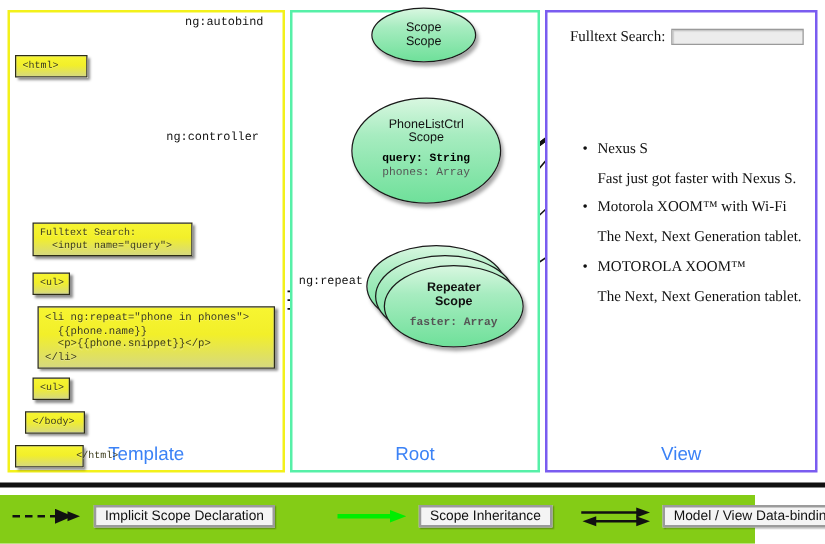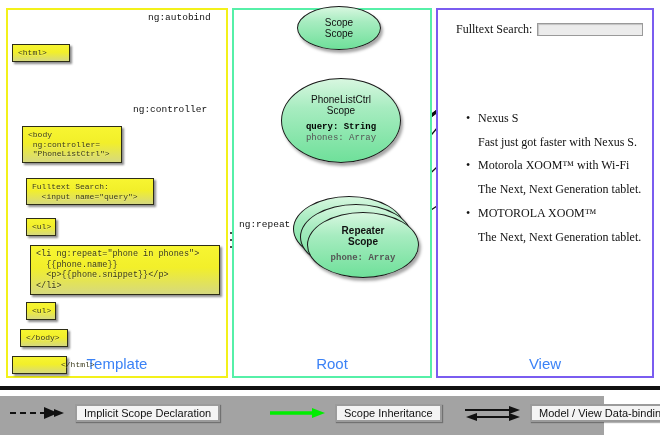--- a/index.html
+++ b/index.html
@@ -78,21 +78,21 @@
     border:1px solid #9a9a9a;background:#ececec;
     box-shadow:inset 1px 1px 1px rgba(0,0,0,0.18);
   }
   .phone-item{position:absolute;left:28px;font-size:12px;font-family:Liberation Serif, serif;margin-top:27px;}
   .phone-name{white-space:nowrap;}
   .phone-name .bullet{display:inline-block;width:12px;}
   .phone-snip{margin-left:12px;white-space:nowrap;}
 
   
   .legend-divider{position:absolute;left:0;top:386px;width:660px;height:4px;background:#111;}
-  .legend{position:absolute;left:0;top:396px;width:604px;height:39px;background:#a3a3a3;}
+  .legend{position:absolute;left:0;top:396px;width:604px;height:39px;background:#84cc16;}
   .legend-item{position:absolute;display:flex;align-items:center;}
   .legend-box{
     border:2px solid #9b9b9b;background:#f4f4f4;
     padding:1px 7px;font-size:11px;color:#111;
     font-family:"Liberation Sans", sans-serif;white-space:nowrap;
     box-shadow:1px 1px 1px rgba(0,0,0,0.3);
   }
   .legend-icon{width:60px;height:18px;margin-right:7px;}
   svg{display:block;overflow:visible;}
 </style>
@@ -138,23 +138,20 @@
     <line x1="330" y1="255" x2="470" y2="89" stroke="#111" stroke-width="1.3" marker-end="url(#mk-thin)"></line>
     <line x1="336" y1="262" x2="470" y2="136" stroke="#111" stroke-width="1.3" marker-end="url(#mk-thin)"></line>
     <line x1="344" y1="268" x2="470" y2="184" stroke="#111" stroke-width="1.3" marker-end="url(#mk-thin)"></line>
   </svg>
 
   <div class="col col-template">
     <div class="col-label">Template</div>
   </div>
 
   <div class="codebox" style="left:12px;top:18px;width:58px;">&lt;html&gt;</div>
-  <div class="codebox" style="left:22px;top:100px;width:100px;">&lt;body
- ng:controller=
- "PhoneListCtrl"&gt;</div>
   <div class="codebox" style="left:26px;top:152px;width:128px;">Fulltext Search:
   &lt;input name="query"&gt;</div>
   <div class="codebox" style="left:26px;top:192px;width:30px;">&lt;ul&gt;</div>
   <div class="codebox big" style="left:30px;top:219px;width:190px;">&lt;li ng:repeat="phone in phones"&gt;
   {{phone.name}}
   &lt;p&gt;{{phone.snippet}}&lt;/p&gt;
 &lt;/li&gt;</div>
   <div class="codebox" style="left:26px;top:276px;width:30px;">&lt;ul&gt;</div>
   <div class="codebox" style="left:20px;top:303px;width:48px;">&lt;/body&gt;</div>
   <div class="codebox" style="left:12px;top:330px;width:44px;padding-left:48px;">&lt;/html&gt;</div>
@@ -182,21 +179,21 @@
   </div>
 
   <div class="scope" style="left:293px;top:196px;width:112px;height:66px;z-index:1;"></div>
   <div class="scope" style="left:300px;top:204px;width:112px;height:66px;z-index:2;"></div>
   <div class="scope" style="left:307px;top:212px;width:112px;height:66px;z-index:3;font-weight:bold;">
     <div class="ttl" style="margin-top:-2px;">
       <span>Repeater</span><br>
       <span>Scope</span>
     </div>
     <div class="props">
-      <div><span>phone:</span>&nbsp;<span>Array</span></div>
+      <div><span>faster:</span>&nbsp;<span>Array</span></div>
     </div>
   </div>
 
   <div class="arrowlabel" style="left:148px;top:12px;">ng:autobind</div>
   <div class="arrowlabel" style="left:133px;top:104px;">ng:controller</div>
   <div class="arrowlabel" style="left:239px;top:219px;">ng:repeat</div>
 
   <div class="col col-view">
     <div class="view-inner">
 

